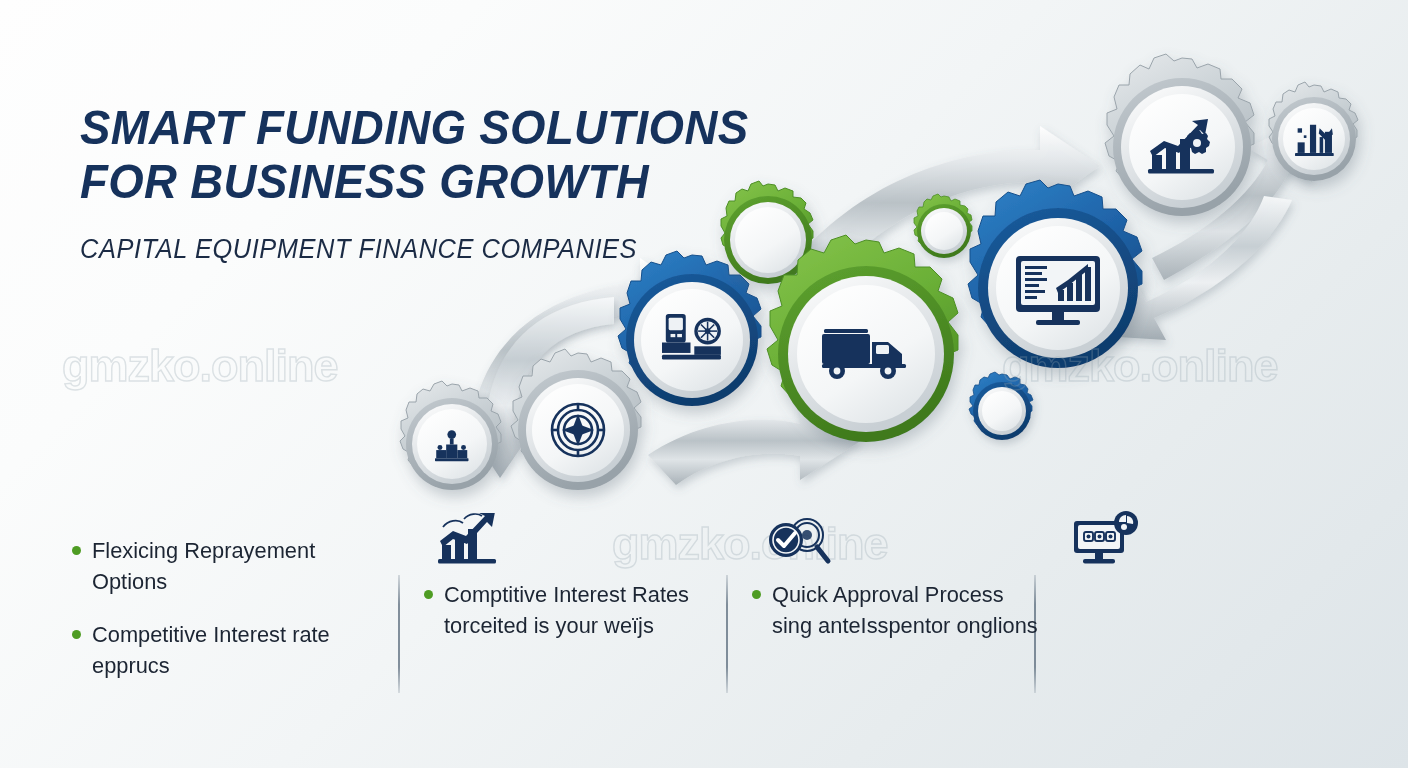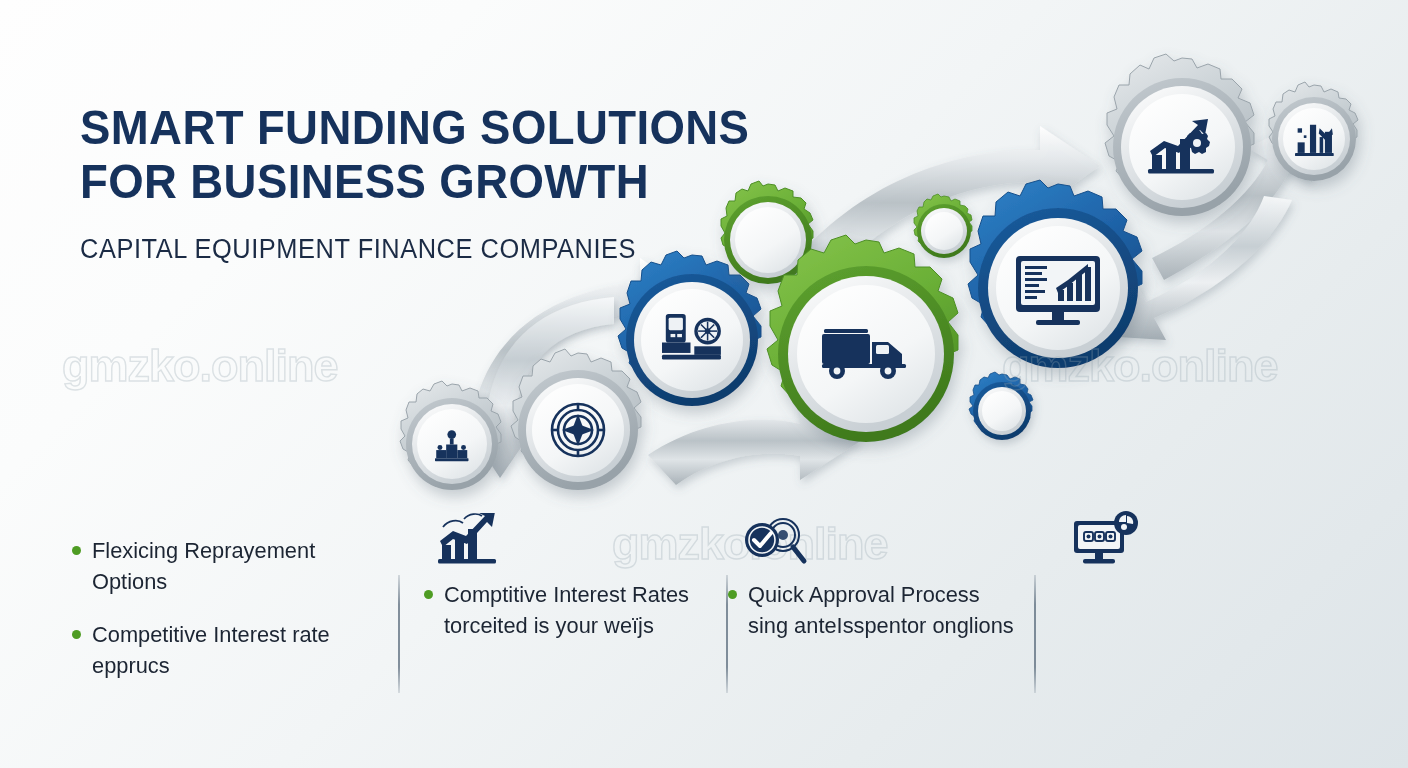--- a/index.html
+++ b/index.html
@@ -21,21 +21,21 @@
     white-space:nowrap;
     pointer-events:none;
     user-select:none;
     z-index:6;
   }
   .wm-1 { left:62px;  top:340px; }
   .wm-2 { left:612px; top:518px; }
   .wm-3 { left:1002px;top:340px; }
 
   
-  .header { position:absolute; left:80px; top:100px; z-index:8; }
+  .header { position:absolute; left:80px; top:100px; z-index:8;font-style:italic; }
   .title {
     font-family:"Liberation Sans Narrow","Liberation Sans",sans-serif;
     font-size:49px; line-height:54px; font-weight:700;
     letter-spacing:.4px; color:#16325c; text-transform:uppercase;
     transform:scaleX(.93); transform-origin:left center;
   }
   .title .l2 { display:block; }
   .subtitle {
     margin-top:26px;
     font-family:"Liberation Sans Narrow","Liberation Sans",sans-serif;
@@ -46,21 +46,21 @@
 
   
   .stage { position:absolute; left:0; top:0; width:1408px; height:520px; z-index:5; }
   .stage svg { display:block; }
 
   
   .features { position:absolute; left:0; top:505px; width:1408px; height:240px; z-index:9; }
   .feat { position:absolute; top:0; }
   .feat-1 { left:72px;   width:318px; }
   .feat-2 { left:424px;  width:300px; }
-  .feat-3 { left:728px;  width:300px; }
+  .feat-3 { left:752px;  width:300px; }
   .feat-4 { left:1060px; width:320px; }
 
   .divider {
     position:absolute; top:70px; width:2px; height:118px;
     background:linear-gradient(180deg,rgba(60,80,100,.18),rgba(60,80,100,.62) 25%,rgba(60,80,100,.62) 78%,rgba(60,80,100,.15));
   }
   .div-1 { left:398px; }
   .div-2 { left:726px; }
   .div-3 { left:1034px; }
 

